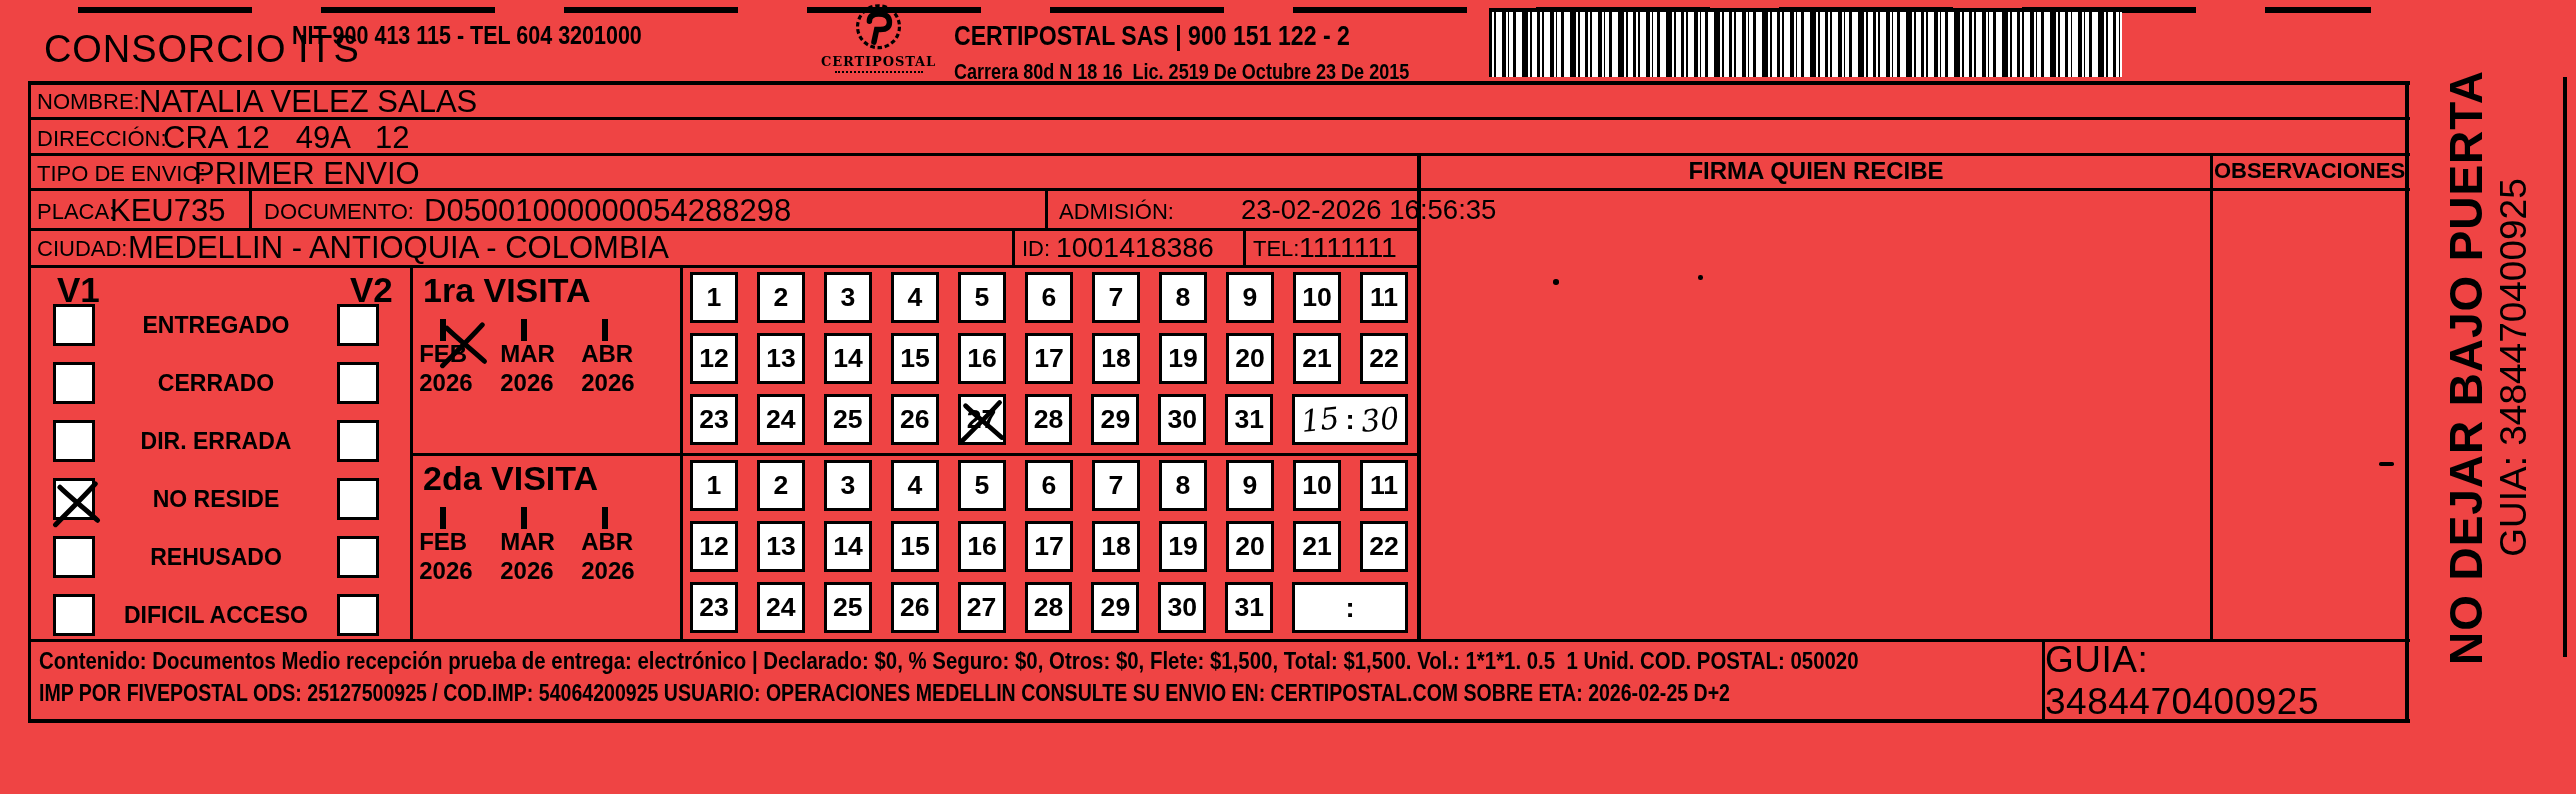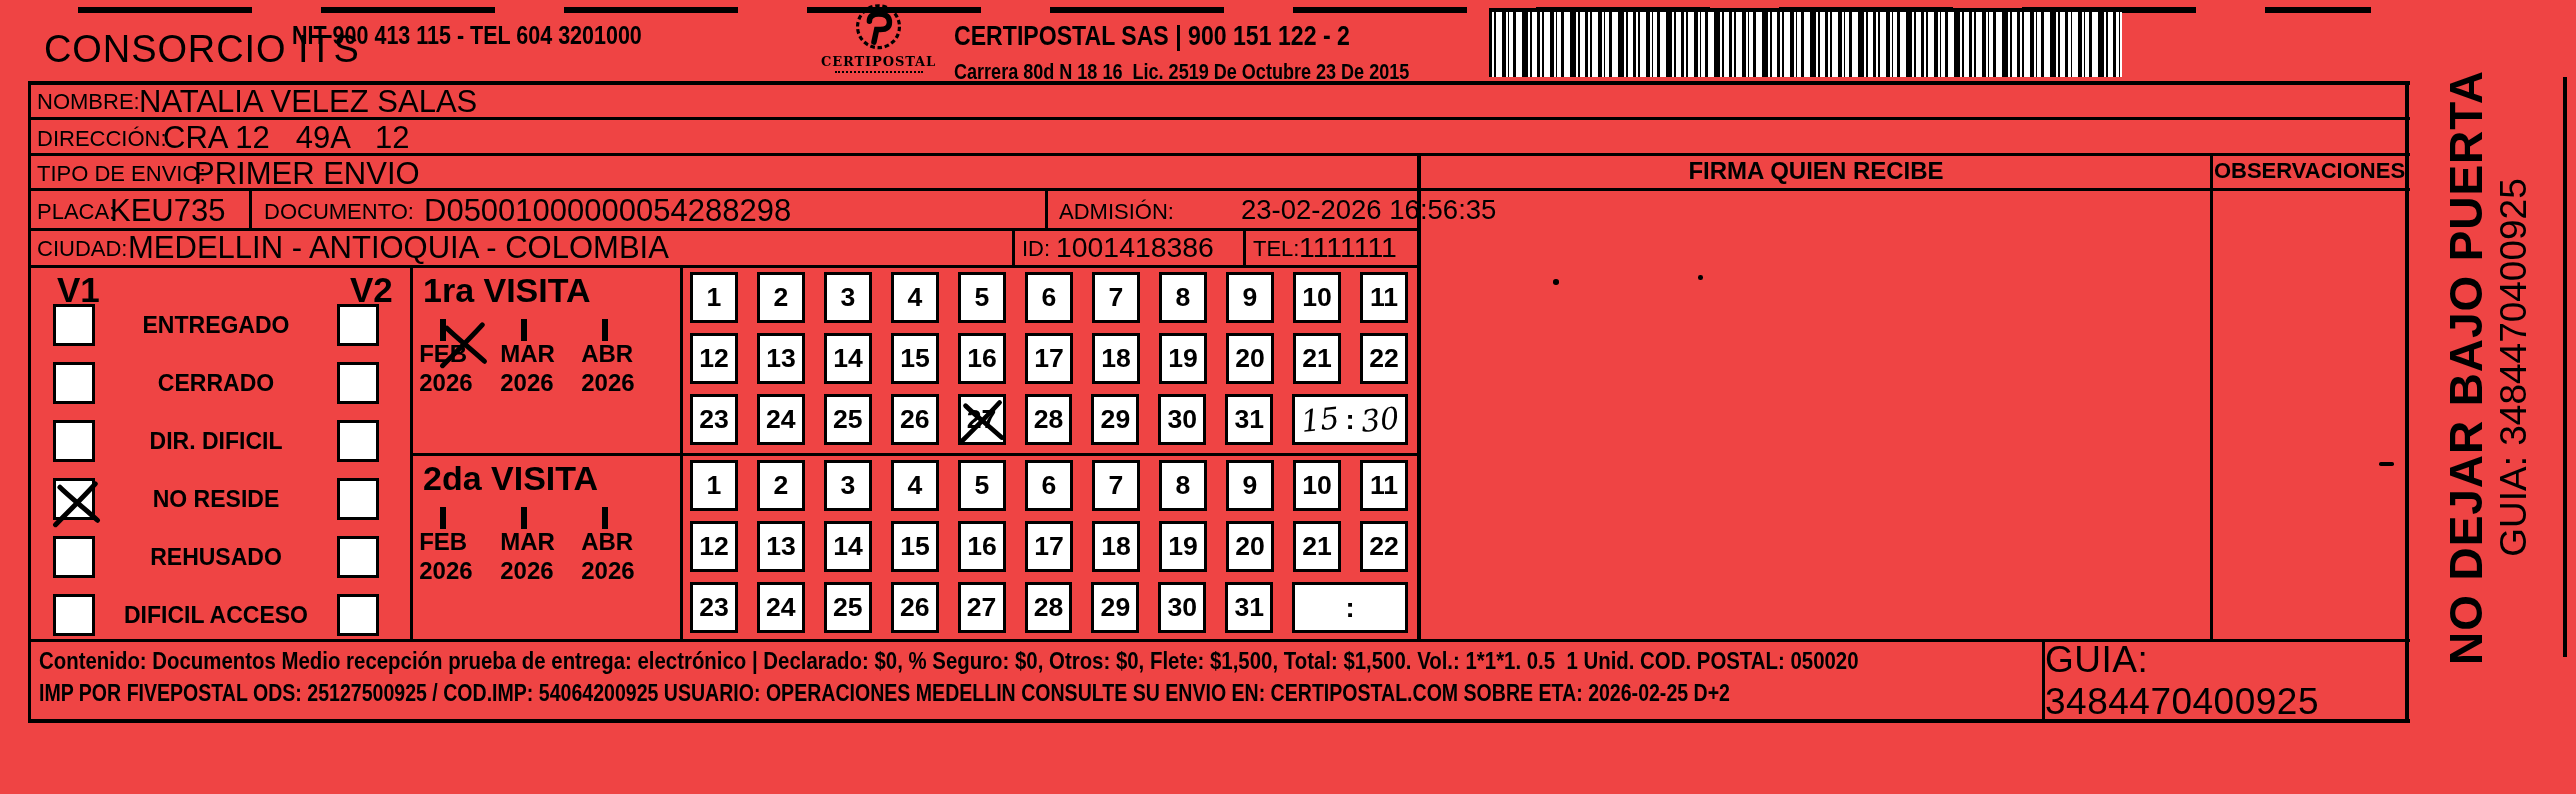--- a/index.html
+++ b/index.html
@@ -168,21 +168,21 @@
   </div>
 
   <div class="status-row">
     <span class="cbx"></span>
     <span class="status-label">CERRADO</span>
     <span class="cbx"></span>
   </div>
 
   <div class="status-row">
     <span class="cbx"></span>
-    <span class="status-label">DIR. DIFICIL</span>
+    <span class="status-label">DIR. ERRADA</span>
     <span class="cbx"></span>
   </div>
 
   <div class="status-row">
     <span class="cbx">
           <svg class="hand-x" viewBox="0 0 48 48" aria-hidden="true">
             <path d="M9 11 C 17 19, 31 30, 43 41"></path>
             <path d="M41 8 C 31 19, 17 33, 5 45"></path>
           </svg>
         </span>

